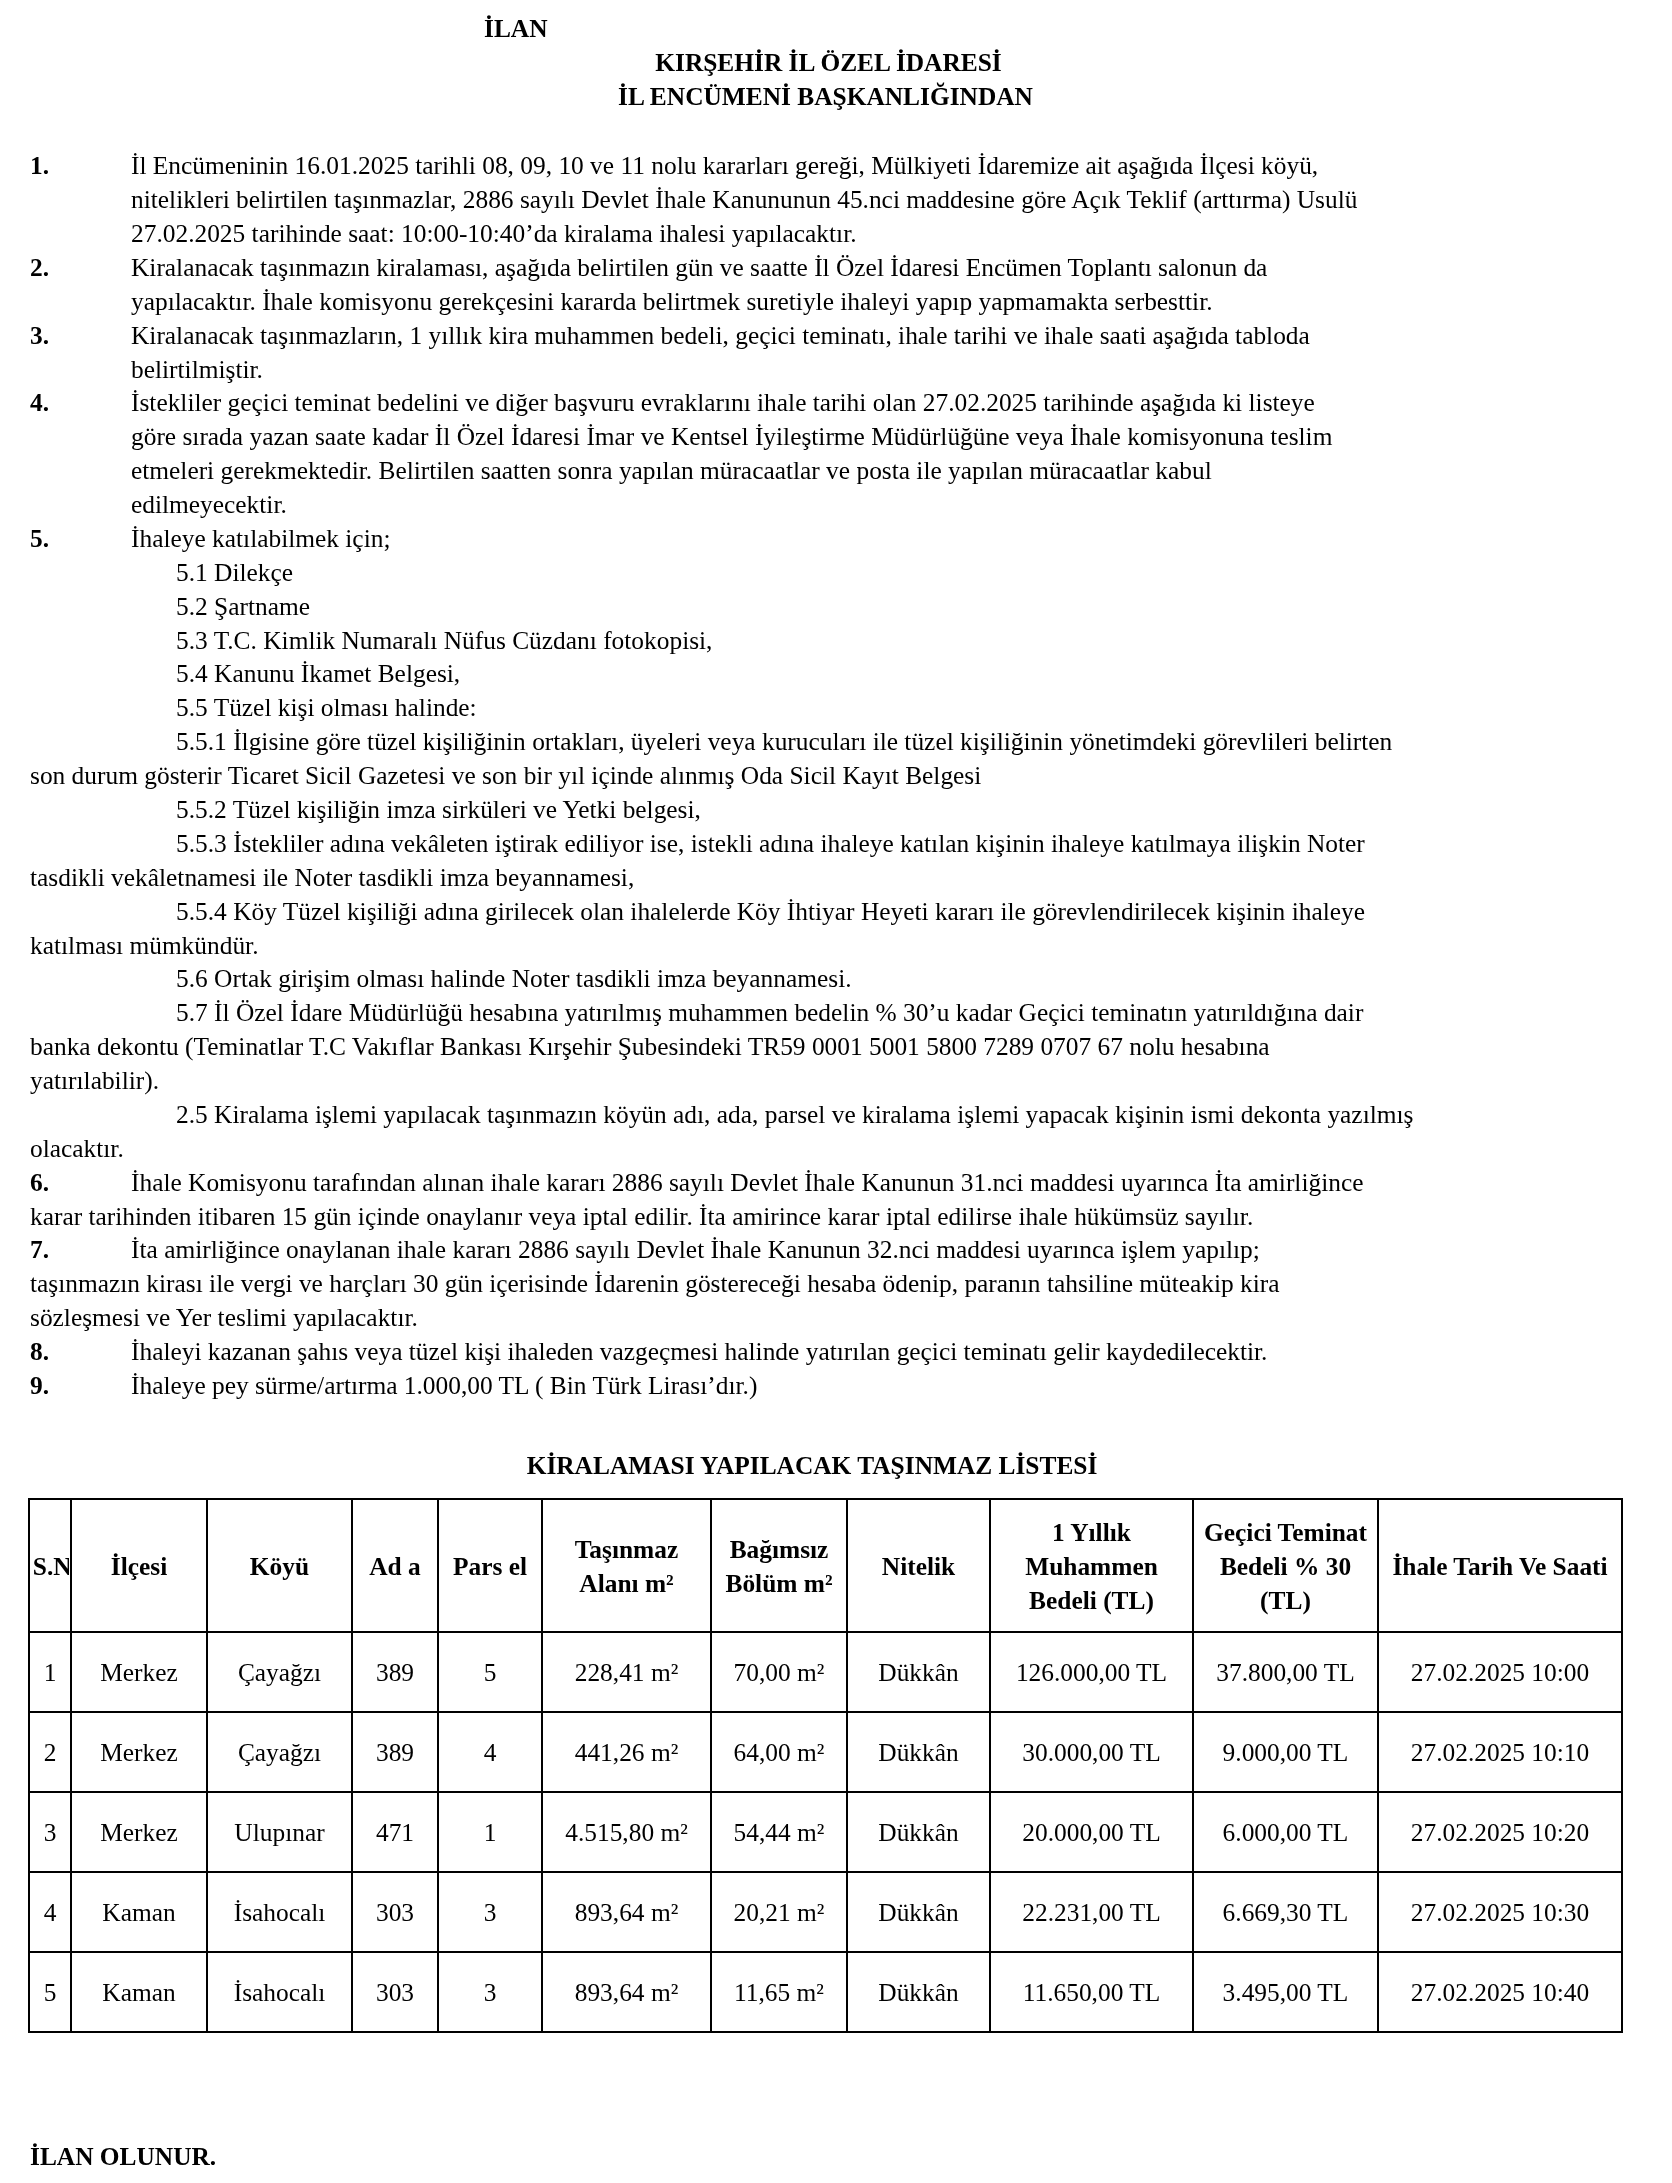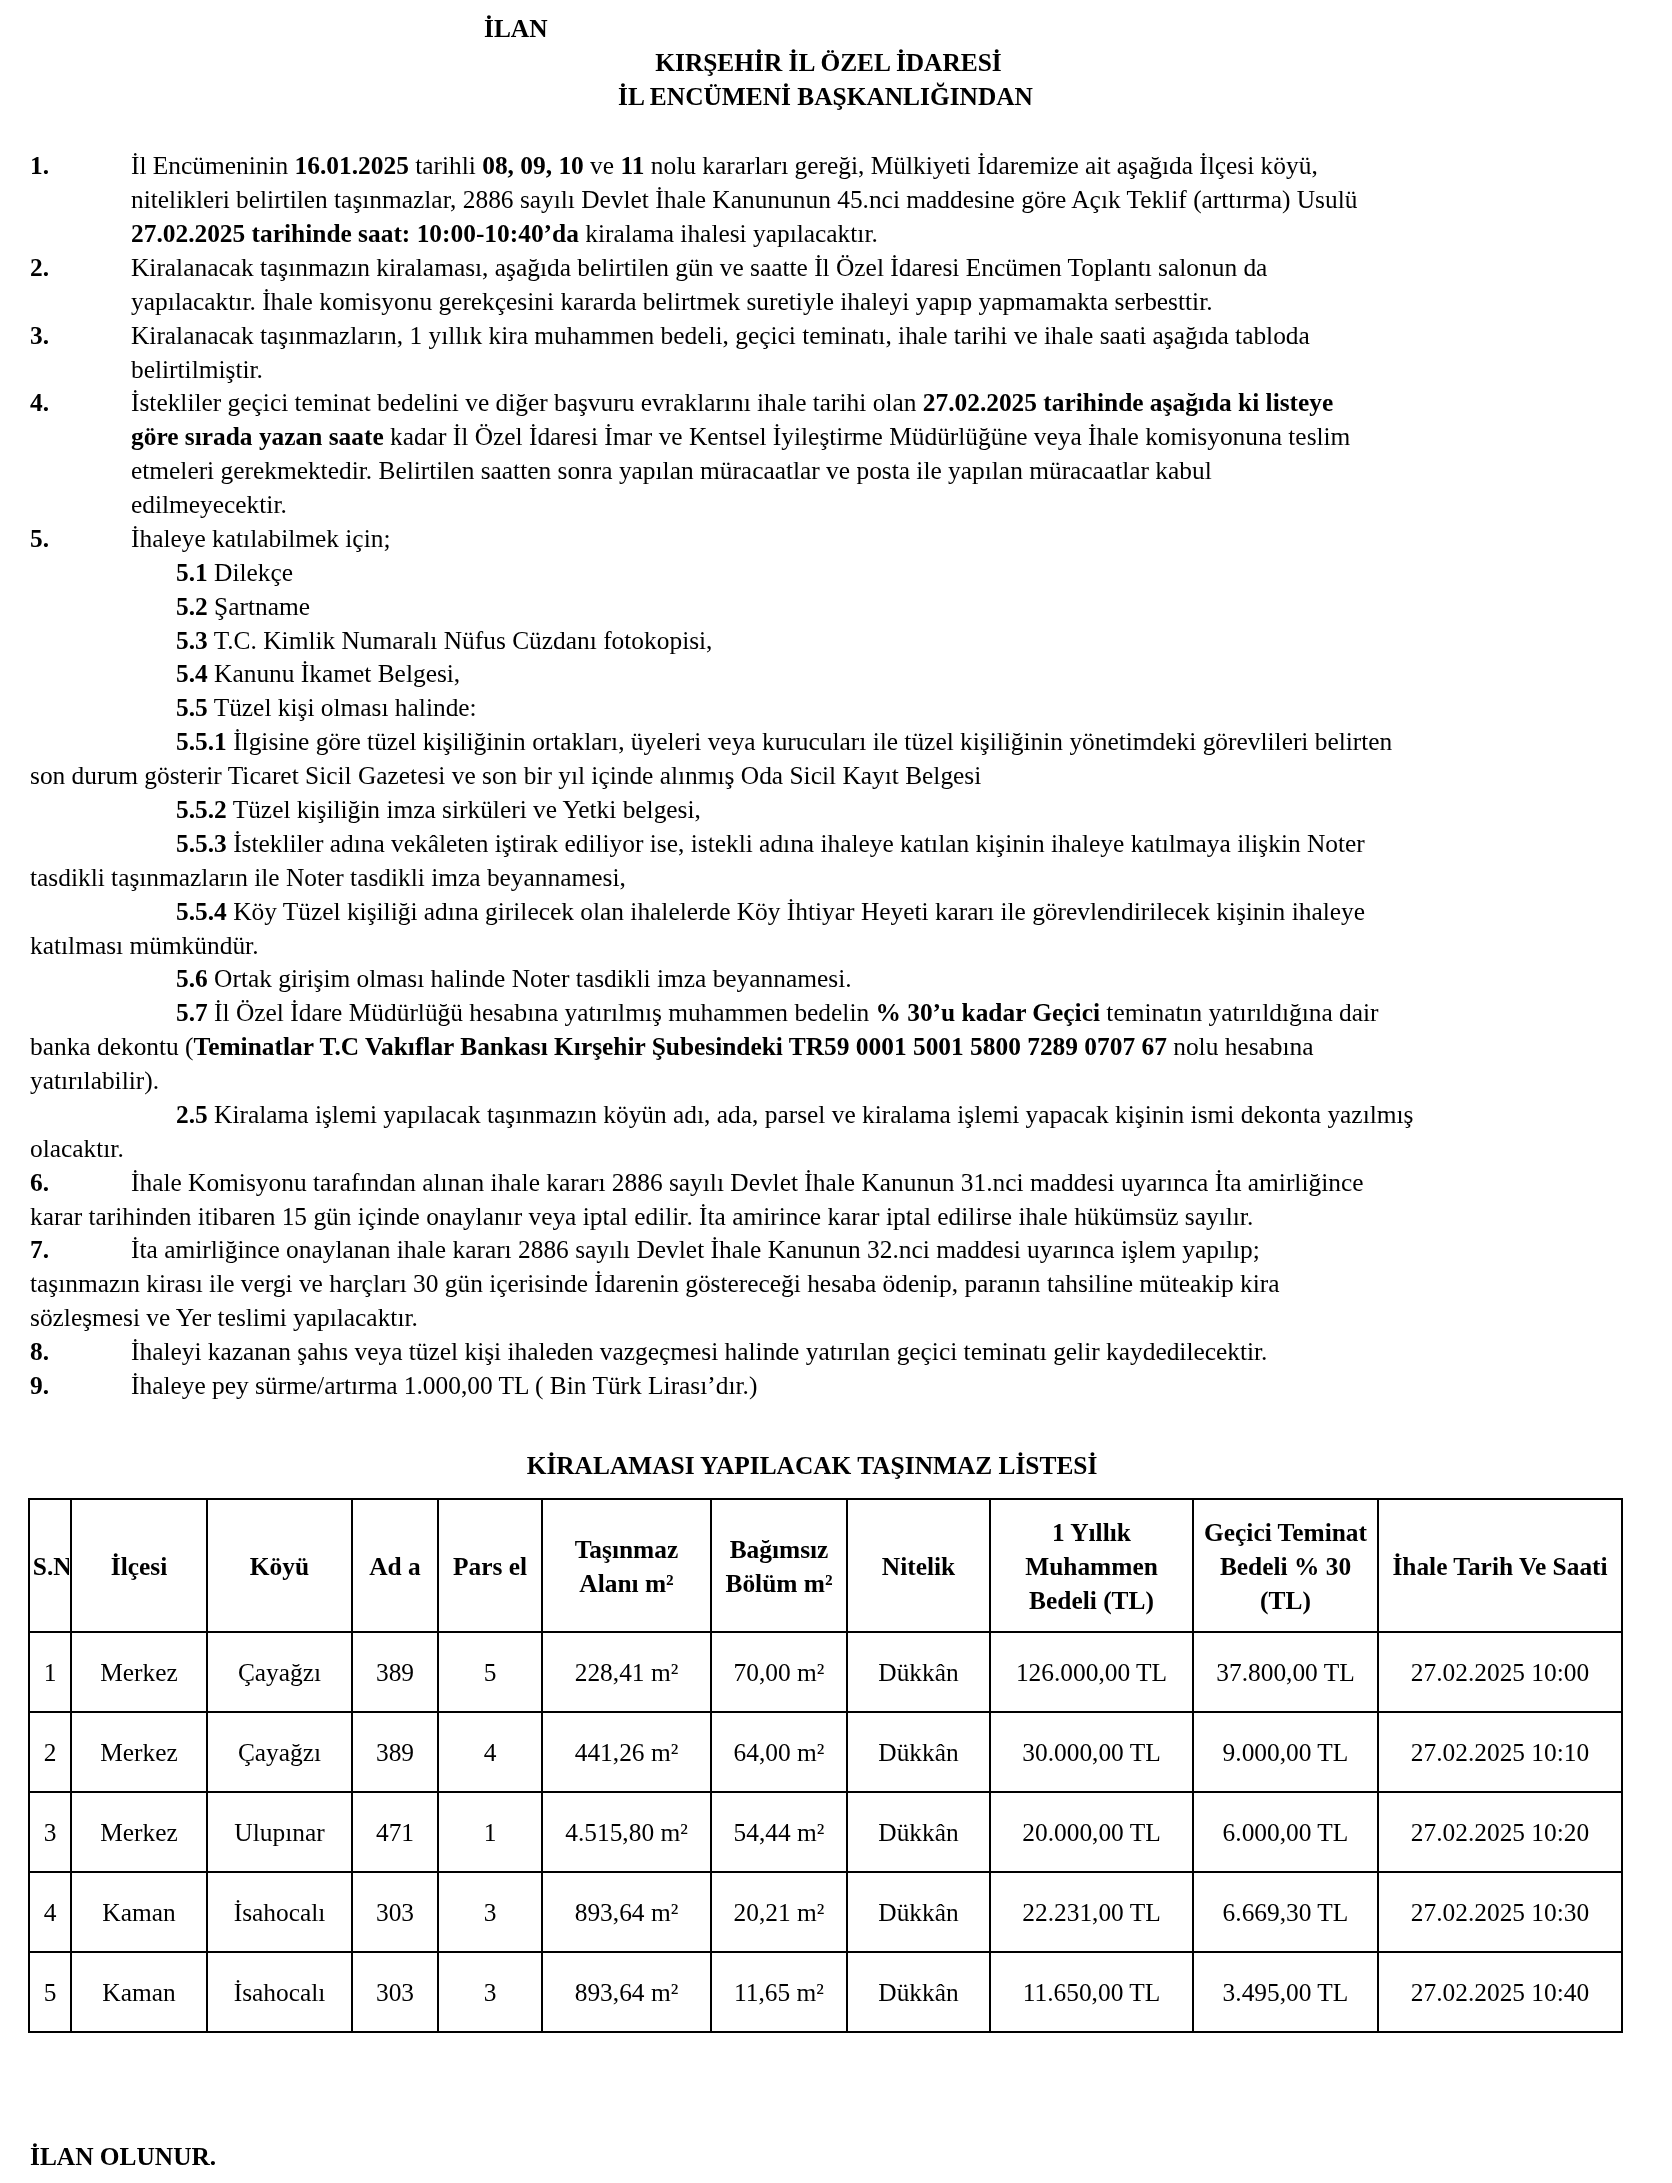--- a/index.html
+++ b/index.html
@@ -1,19 +1,19 @@
 <!DOCTYPE html>
 <html style="font-size:11.3px"><head>
 <meta charset="utf-8">
 <style>
   html, body { margin:0; padding:0; background:#ffffff; }
   body { width:1673px; height:2183px; position:relative; overflow:hidden;
          font-family:"Liberation Serif", "DejaVu Serif", serif; color:#000; font-size:25.4px; line-height:34px; }
   .abs { position:absolute; white-space:nowrap; }
-  b { font-weight:bold; }
+  b { font-weight:normal; }
   .h-ilan { left:484px; top:11.3px; font-weight:bold; }
   .h-org { top:45px; left:405px; width:847px; text-align:center; }
   .h-dept { top:79px; left:402px; width:847px; text-align:center; }
   .num { left:30px; font-weight:bold; }
   .txt { left:131px; }
   .sub { left:176px; }
   .cont { left:30px; }
   .tbl-title { top:1448px; left:0; width:1624px; text-align:center; font-weight:bold; }
   table.list { position:absolute; left:28px; top:1498px; width:1593px; border-collapse:collapse; table-layout:fixed; }
   table.list th, table.list td { border:2.1px solid #000; text-align:center; vertical-align:middle; padding:0 2.8px; font-size:25.4px; line-height:34px; }
@@ -52,21 +52,21 @@
 <div class="abs txt" style="top:521px">İhaleye katılabilmek için;</div>
 <div class="abs sub" style="top:555px"><b>5.1</b><span> Dilekçe</span></div>
 <div class="abs sub" style="top:589px"><b>5.2</b><span> Şartname</span></div>
 <div class="abs sub" style="top:623px"><b>5.3</b><span> T.C. Kimlik Numaralı Nüfus Cüzdanı fotokopisi,</span></div>
 <div class="abs sub" style="top:656px"><b>5.4</b><span> Kanunu İkamet Belgesi,</span></div>
 <div class="abs sub" style="top:690px"><b>5.5</b><span> Tüzel kişi olması halinde:</span></div>
 <div class="abs sub" style="top:724px"><b>5.5.1</b><span> İlgisine göre tüzel kişiliğinin ortakları, üyeleri veya kurucuları ile tüzel kişiliğinin yönetimdeki görevlileri belirten</span></div>
 <div class="abs cont" style="top:758px">son durum gösterir Ticaret Sicil Gazetesi ve son bir yıl içinde alınmış Oda Sicil Kayıt Belgesi</div>
 <div class="abs sub" style="top:792px"><b>5.5.2</b><span> Tüzel kişiliğin imza sirküleri ve Yetki belgesi,</span></div>
 <div class="abs sub" style="top:826px"><b>5.5.3</b><span> İstekliler adına vekâleten iştirak ediliyor ise, istekli adına ihaleye katılan kişinin ihaleye katılmaya ilişkin Noter</span></div>
-<div class="abs cont" style="top:860px">tasdikli taşınmazların ile Noter tasdikli imza beyannamesi,</div>
+<div class="abs cont" style="top:860px">tasdikli vekâletnamesi ile Noter tasdikli imza beyannamesi,</div>
 <div class="abs sub" style="top:894px"><b>5.5.4</b><span> Köy Tüzel kişiliği adına girilecek olan ihalelerde Köy İhtiyar Heyeti kararı ile görevlendirilecek kişinin ihaleye</span></div>
 <div class="abs cont" style="top:928px">katılması mümkündür.</div>
 <div class="abs sub" style="top:961px"><b>5.6</b><span> Ortak girişim olması halinde Noter tasdikli imza beyannamesi.</span></div>
 <div class="abs sub" style="top:995px"><b>5.7</b><span> İl Özel İdare Müdürlüğü hesabına yatırılmış muhammen bedelin </span><b>% 30’u kadar Geçici</b><span> teminatın yatırıldığına dair</span></div>
 <div class="abs cont" style="top:1029px"><span>banka dekontu (</span><b>Teminatlar T.C Vakıflar Bankası Kırşehir Şubesindeki TR59 0001 5001 5800 7289 0707 67</b><span> nolu hesabına</span></div>
 <div class="abs cont" style="top:1063px">yatırılabilir).</div>
 <div class="abs sub" style="top:1097px"><b>2.5</b><span> Kiralama işlemi yapılacak taşınmazın köyün adı, ada, parsel ve kiralama işlemi yapacak kişinin ismi dekonta yazılmış</span></div>
 <div class="abs cont" style="top:1131px">olacaktır.</div>
 
 <div class="abs num" style="top:1165px">6.</div>

